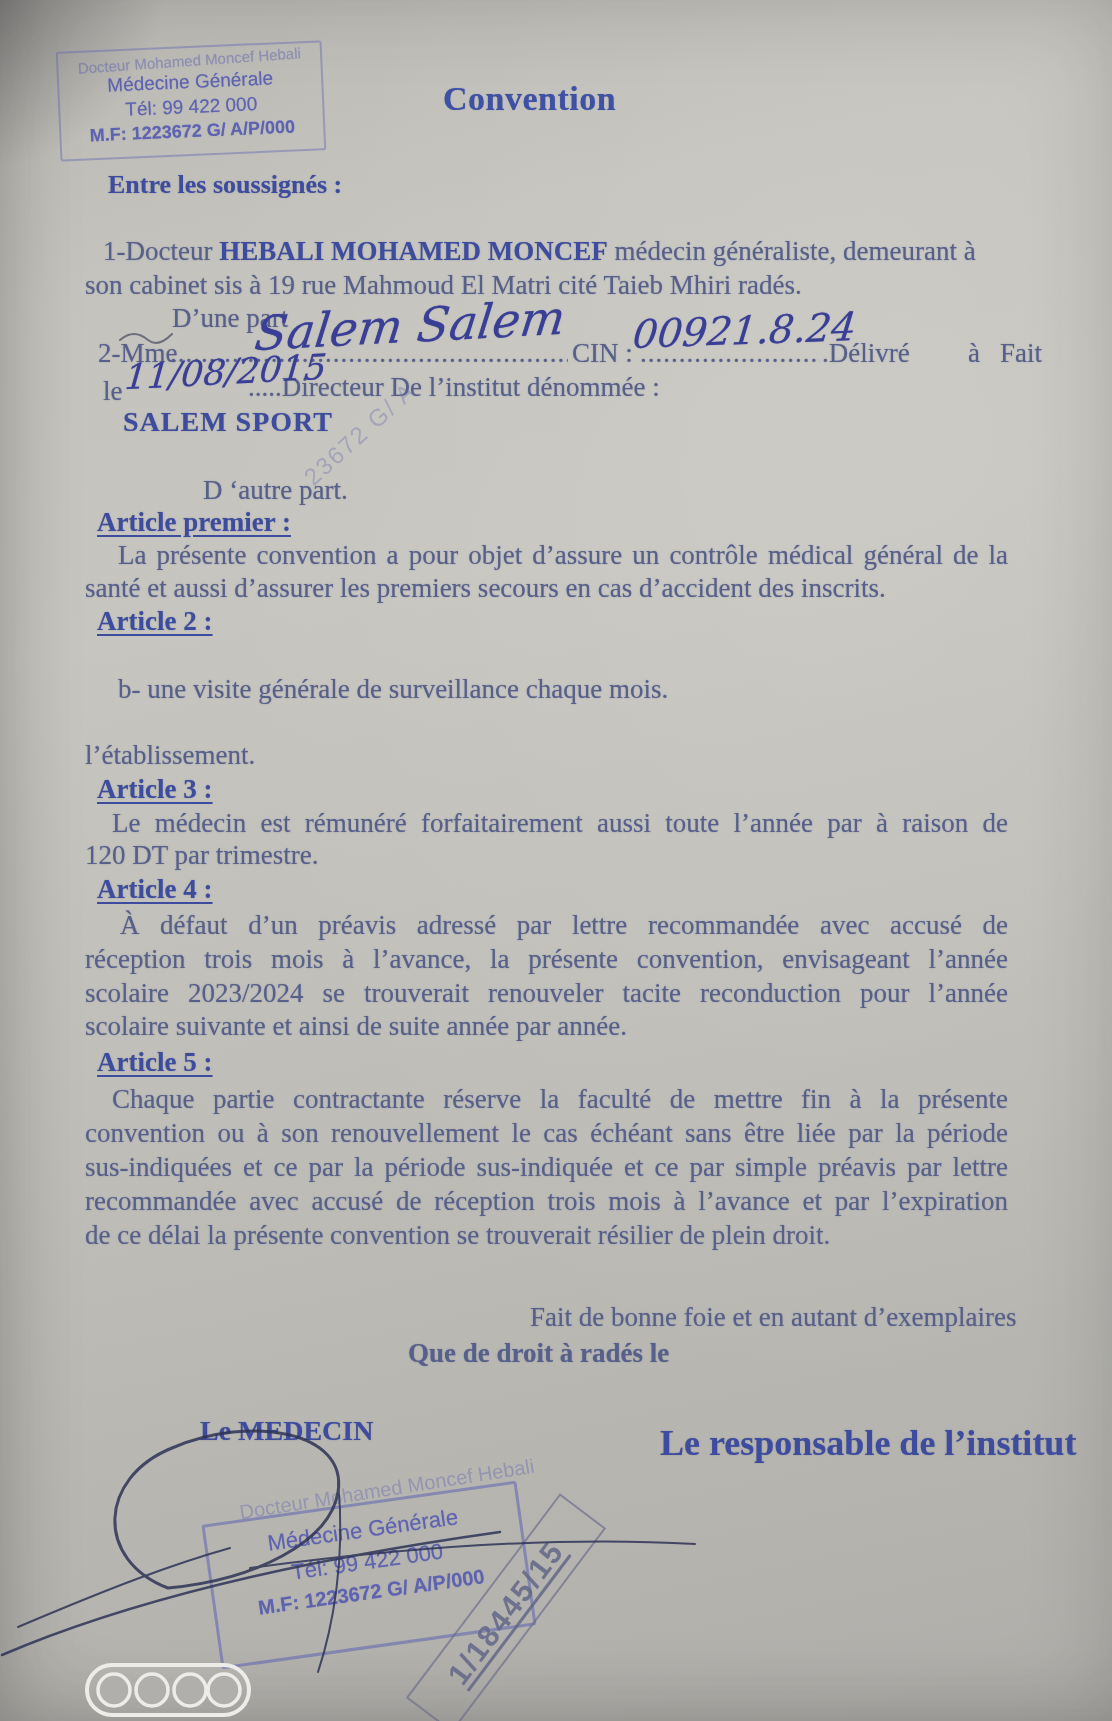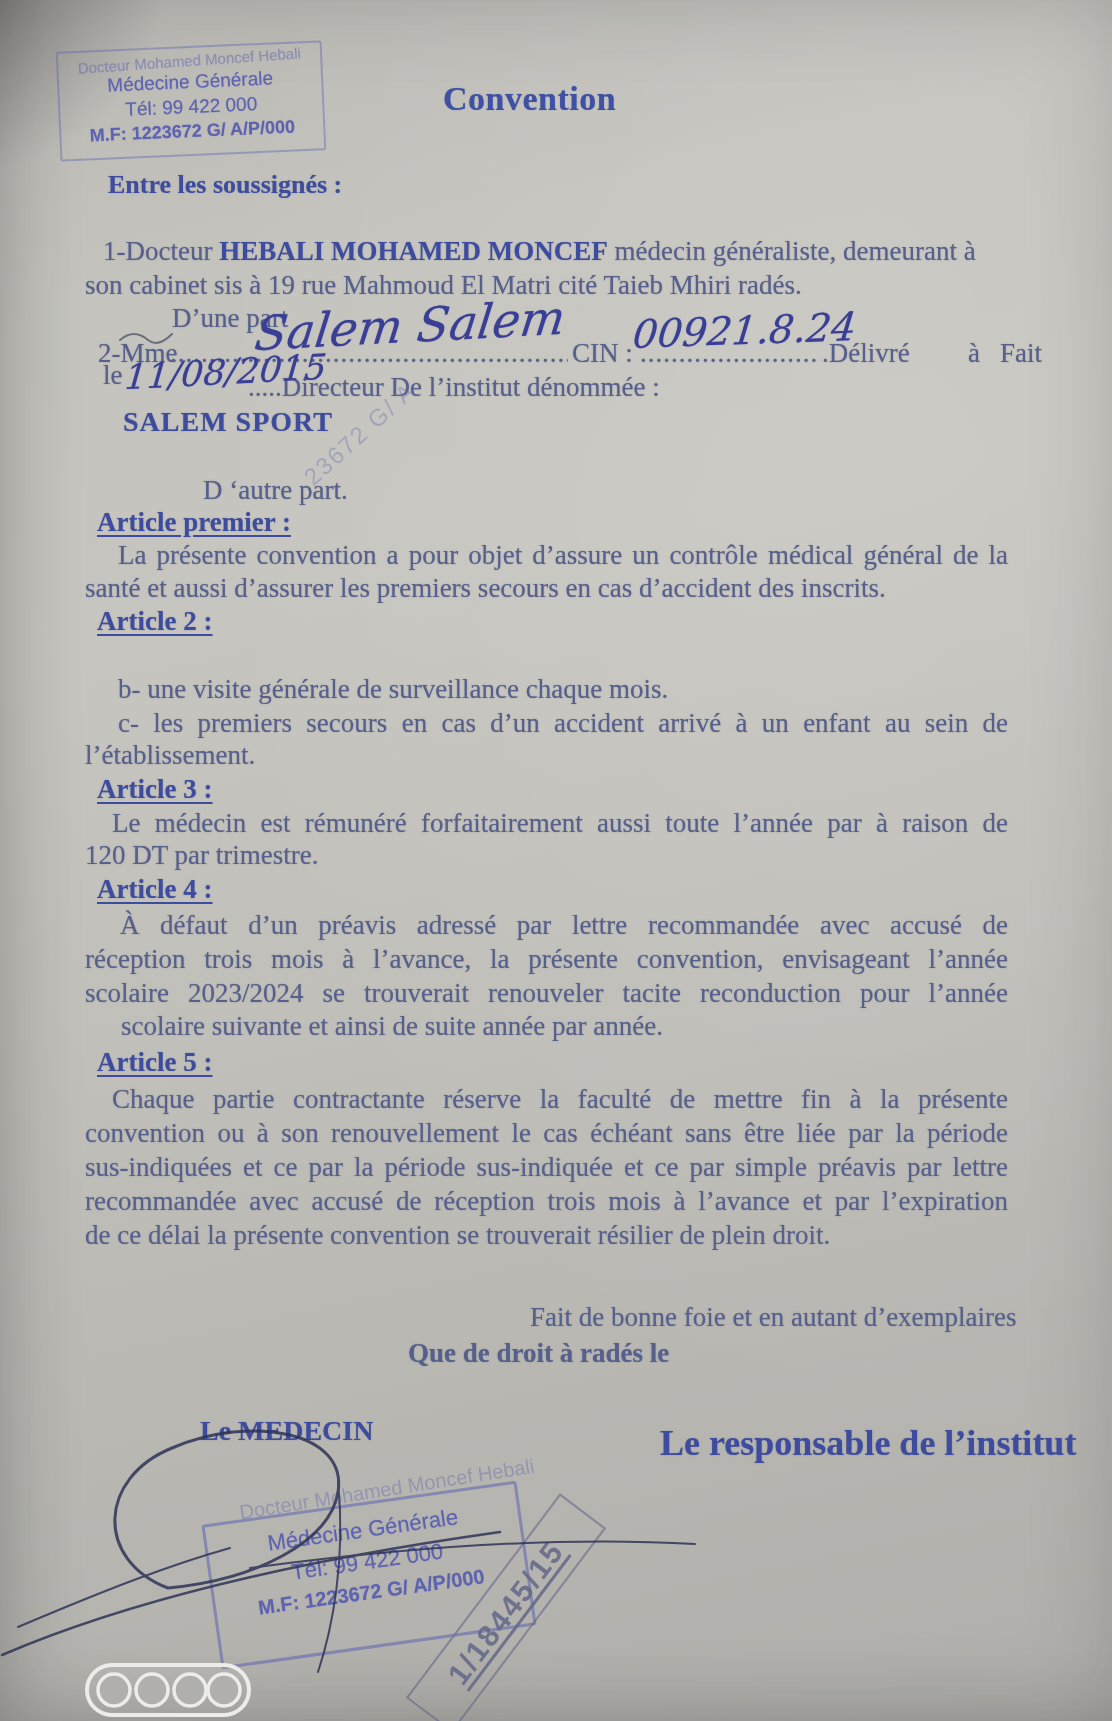--- a/index.html
+++ b/index.html
@@ -55,51 +55,50 @@
   <div class="ln" style="left:172px;top:303px;">D’une part</div>
 
   <div class="ln" style="left:98px;top:338px;">2-Mme</div>
   <div class="ln" style="left:170px;top:338px;width:398px;overflow:hidden;letter-spacing:1px;">..........................................................</div>
   <div class="ln" style="left:572px;top:338px;">CIN :</div>
   <div class="ln" style="left:640px;top:338px;width:180px;overflow:hidden;letter-spacing:1px;">...................................</div>
   <div class="ln" style="left:822px;top:338px;">.Délivré</div>
   <div class="ln" style="left:968px;top:338px;">à</div>
   <div class="ln" style="left:1000px;top:338px;">Fait</div>
 
-  <div class="ln" style="left:103px;top:360px;">le</div>
+  <div class="ln" style="left:103px;top:376px;">le</div>
   <div class="ln" style="left:248px;top:372px;">.....Directeur De l’institut dénommée :</div>
 
   <div class="ln bold blue" style="left:123px;top:406px;font-size:28px;letter-spacing:1px;">SALEM SPORT</div>
 
   <div class="hw" style="left:255px;top:298px;font-size:47px;transform:rotate(-3deg) skewX(-10deg);">Salem Salem</div>
   <div class="hw" style="left:633px;top:308px;font-size:39px;transform:rotate(-2deg) skewX(-8deg);">00921.8.24</div>
   <div class="hw" style="left:125px;top:352px;font-size:35px;transform:rotate(-3deg) skewX(-8deg);">11/08/2015</div>
 
   <div class="faint" style="left:290px;top:420px;font-size:24px;letter-spacing:2px;opacity:.38;transform:rotate(-42deg);">23672 G/ A</div>
 
   <div class="ln" style="left:203px;top:475px;">D ‘autre part.</div>
 
   <div class="ln head" style="left:97px;top:507px;">Article premier :</div>
   <div class="ln just" style="left:118px;top:540px;width:890px;">La présente convention a pour objet d’assure un contrôle médical général de la</div>
   <div class="ln" style="left:85px;top:573px;">santé et aussi d’assurer les premiers secours en cas d’accident des inscrits.</div>
 
   <div class="ln head" style="left:97px;top:606px;">Article 2 :</div>
   <div class="ln" style="left:118px;top:674px;">b- une visite  générale de surveillance chaque mois.</div>
-  <div class="ln just" style="left:118px;top:708px;width:890px;">c- les premiers secours en cas d’un accident arrivé à un enfant au sein de</div>
   <div class="ln" style="left:85px;top:740px;">l’établissement.</div>
 
   <div class="ln head" style="left:97px;top:774px;">Article 3 :</div>
   <div class="ln just" style="left:112px;top:808px;width:896px;">Le médecin est rémunéré forfaitairement aussi toute l’année par à raison de</div>
   <div class="ln" style="left:85px;top:840px;">120 DT par trimestre.</div>
 
   <div class="ln head" style="left:97px;top:874px;">Article 4 :</div>
   <div class="ln just" style="left:120px;top:910px;width:888px;">À défaut d’un préavis adressé par lettre recommandée avec accusé de</div>
   <div class="ln just" style="left:85px;top:944px;width:923px;">réception trois mois à l’avance, la présente convention, envisageant l’année</div>
   <div class="ln just" style="left:85px;top:978px;width:923px;">scolaire 2023/2024 se trouverait renouveler tacite reconduction pour l’année</div>
-  <div class="ln" style="left:85px;top:1011px;margin-left:36px;">scolaire suivante et ainsi de suite année par année.</div>
+  <div class="ln" style="left:85px;top:1011px;">scolaire suivante et ainsi de suite année par année.</div>
 
   <div class="ln head" style="left:97px;top:1047px;">Article 5 :</div>
   <div class="ln just" style="left:112px;top:1084px;width:896px;">Chaque partie contractante réserve la faculté de mettre fin à la présente</div>
   <div class="ln just" style="left:85px;top:1118px;width:923px;">convention ou à son renouvellement le cas échéant sans être liée par la période</div>
   <div class="ln just" style="left:85px;top:1152px;width:923px;">sus-indiquées et ce par la période sus-indiquée et ce par simple préavis par lettre</div>
   <div class="ln just" style="left:85px;top:1186px;width:923px;">recommandée avec accusé de réception trois mois à l’avance et par l’expiration</div>
   <div class="ln" style="left:85px;top:1220px;">de ce délai la présente convention se trouverait résilier de plein droit.</div>
 
   <div class="ln" style="left:530px;top:1302px;">Fait de bonne foie et en autant d’exemplaires</div>
   <div class="ln" style="left:408px;top:1338px;font-weight:bold;">Que de droit à radés le</div>

